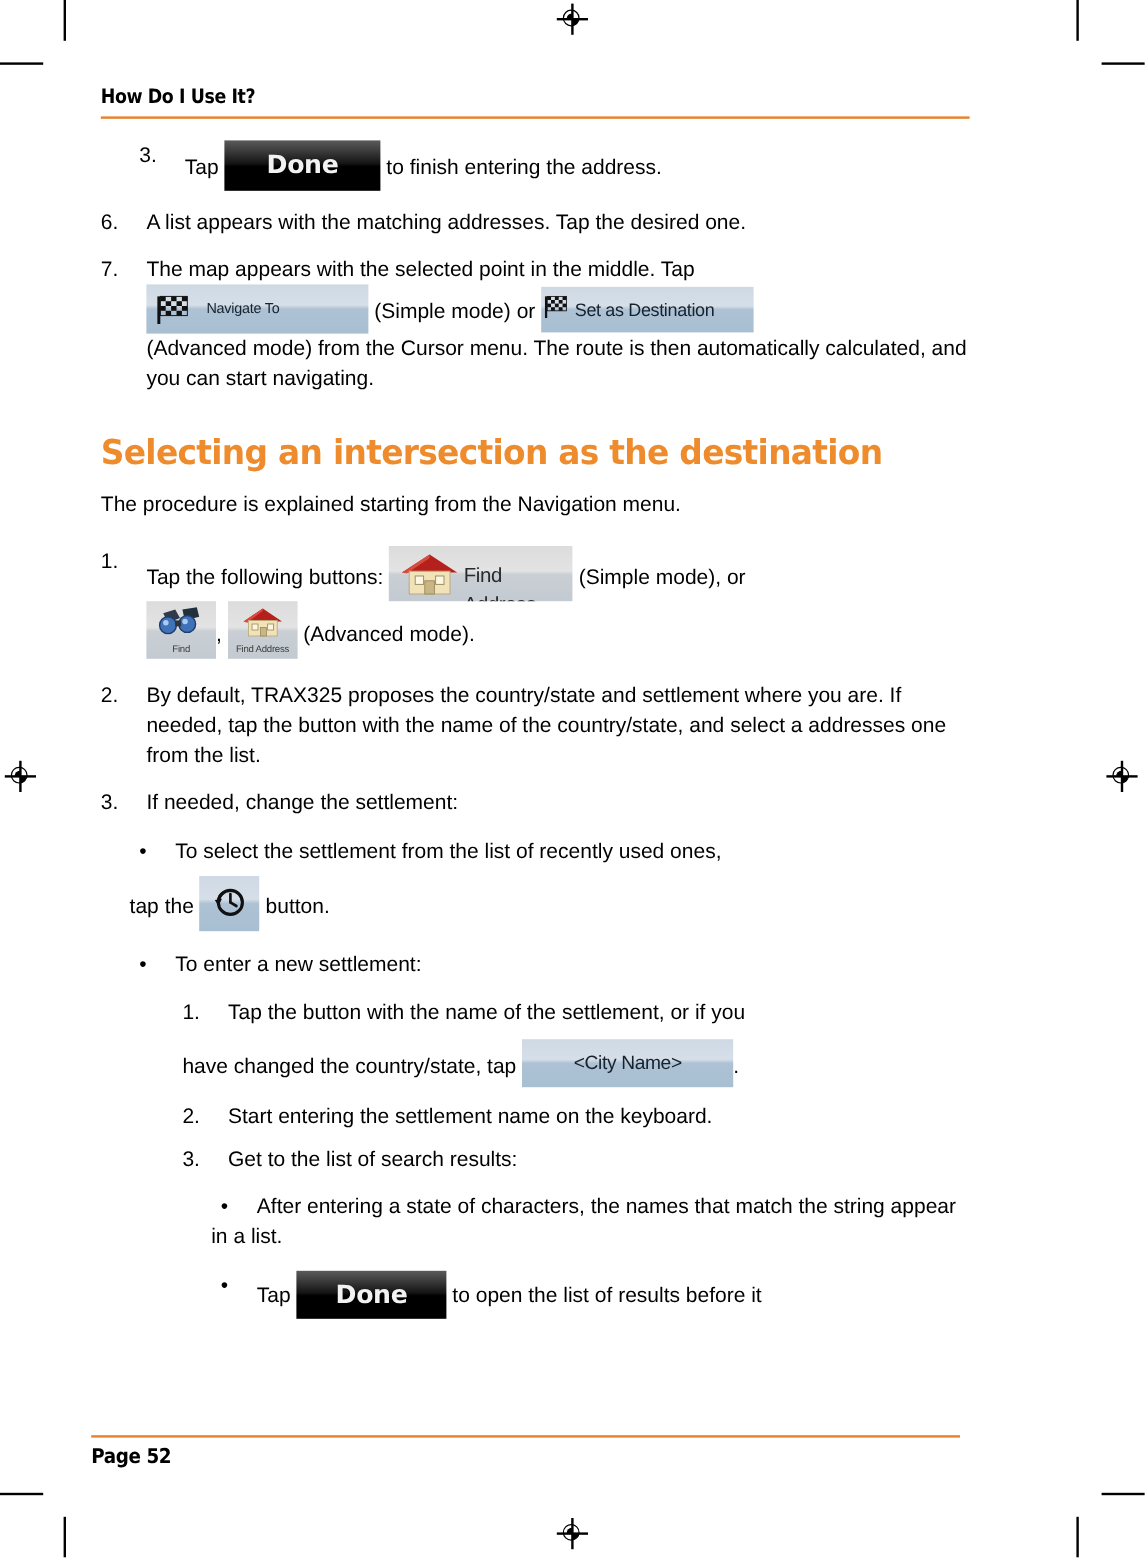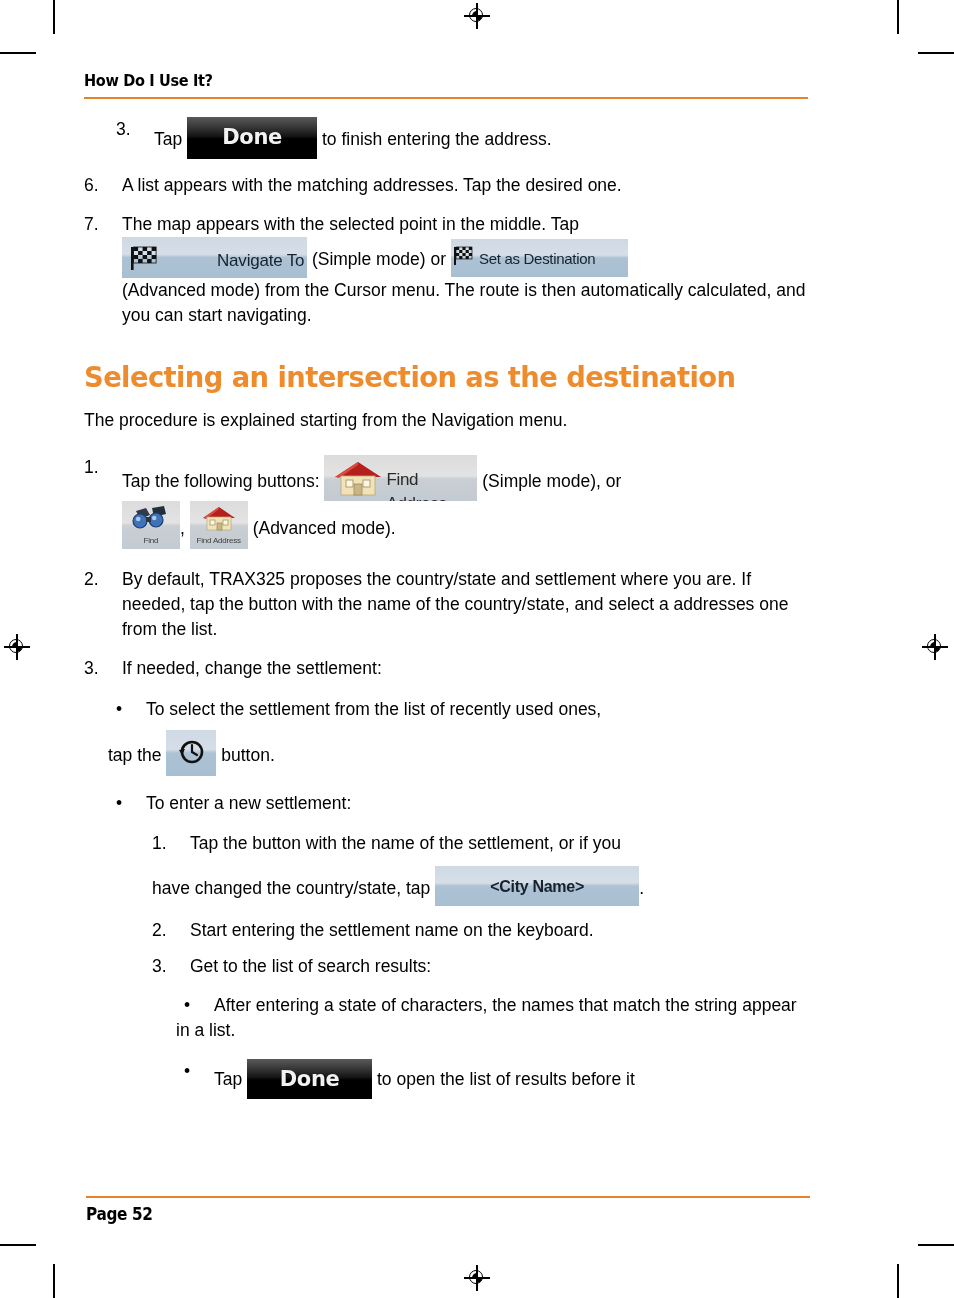--- a/index.html
+++ b/index.html
@@ -167,25 +167,24 @@
     color: #222;
   }
 
   .btn-navigate-to {
     width: 185px; height: 41px;
     vertical-align: -13px;
   }
   .btn-navigate-to .lbl {
     position: absolute;
     left: 50px; top: 12px;
-    font-size: 17px;
+    font-size: 12px;
     font-family: "Liberation Sans", sans-serif;
     letter-spacing: -0.2px;
     color: #16222e;
-    margin-left: 45px;
   }
   .btn-set-destination {
     width: 177px; height: 38px;
     vertical-align: -12px;
   }
   .btn-set-destination .lbl {
     position: absolute;
     left: 28px; top: 9px;
     font-size: 15px;
     letter-spacing: -0.3px;
@@ -226,37 +225,36 @@
   }
 
   
   .btn-history {
     width: 50px; height: 46px;
     vertical-align: -15px;
   }
 
   
   .btn-city-name {
-    width: 204px; height: 40px;
+    width: 176px; height: 40px;
     vertical-align: -12px;
-    font-weight: bold;
   }
   .btn-city-name .lbl {
     position: absolute;
     left: 0; right: 0; top: 10px;
     text-align: center;
     font-size: 16px;
     color: #17222e;
     letter-spacing: -0.3px;
   }
 
   
   .footer {
     position: absolute;
-    left: 86px;
+    left: 76px;
     bottom: 74px;
     width: 724px;
   }
   .footer .rule-bottom {
     height: 2px;
     background: #E8822A;
     width: 724px;
   }
   .footer .page-num {
     margin-top: 6px;

